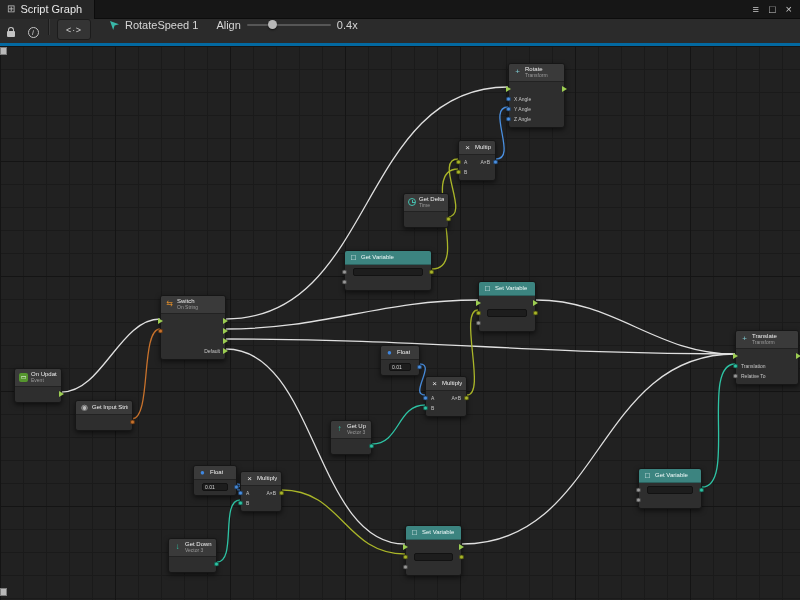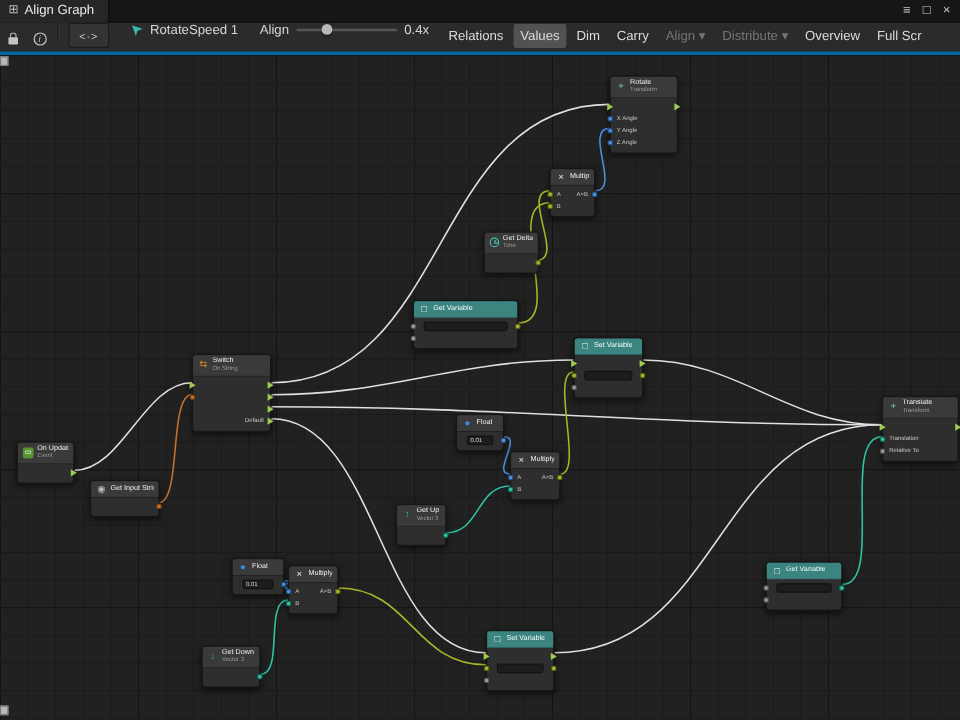--- a/index.html
+++ b/index.html
@@ -66,21 +66,21 @@
   .flow{width:0;height:0;border-top:3px solid transparent;border-bottom:3px solid transparent;border-left:5px solid #9ccd52}
   .pr.flow{border-left-color:#9ccd52}
   .field{flex:1;height:8px;background:#1d1d1d;border:1px solid #121212;border-radius:2px;margin:0 3px;font-size:5px;color:#d8d8d8;display:flex;align-items:center;padding:0 2px;overflow:hidden}
 </style>
 </head>
 <body>
 
 <div class="titlebar">
   <div class="tab">
     <span class="tab-icon">⊞</span>
-    <span>Align Graph</span>
+    <span>Script Graph</span>
   </div>
   <div class="win-icons">
       <span>≡</span>
       <span>□</span>
       <span>×</span>
     </div>
 </div>
 
 <div class="toolbar">
   <span class="tb-tool">
@@ -99,30 +99,20 @@
       </svg>
     <span>RotateSpeed 1</span>
   </span>
   <span class="zoom-group">
     <span>Align</span>
     <span class="zoom-track">
         <span class="zoom-handle" style="left: calc(30% - 4px);"></span>
       </span>
     <span>0.4x</span>
   </span>
-  <span class="tb-btns">
-      <span class="tb-btn ">Relations</span>
-      <span class="tb-btn active">Values</span>
-      <span class="tb-btn ">Dim</span>
-      <span class="tb-btn ">Carry</span>
-      <span class="tb-btn disabled">Align ▾</span>
-      <span class="tb-btn disabled">Distribute ▾</span>
-      <span class="tb-btn ">Overview</span>
-      <span class="tb-btn ">Full Scr</span>
-    </span>
 </div>
 
 <div class="canvas">
   <svg class="wires" xmlns="http://www.w3.org/2000/svg">
       <path d="M62,346 C102,346 120,273 160,273" stroke="#e0e0e0" stroke-width="1.3" fill="none"></path>
       <path d="M132,373 C152,373 140,283 160,283" stroke="#c8722c" stroke-width="1.3" fill="none"></path>
       <path d="M226,273 C376,273 358,41 508,41" stroke="#e0e0e0" stroke-width="1.3" fill="none"></path>
       <path d="M226,283 C326,283 378,254 478,254" stroke="#e0e0e0" stroke-width="1.3" fill="none"></path>
       <path d="M226,293 C426,293 535,308 735,308" stroke="#e0e0e0" stroke-width="1.3" fill="none"></path>
       <path d="M226,303 C316,303 315,498 405,498" stroke="#e0e0e0" stroke-width="1.3" fill="none"></path>

